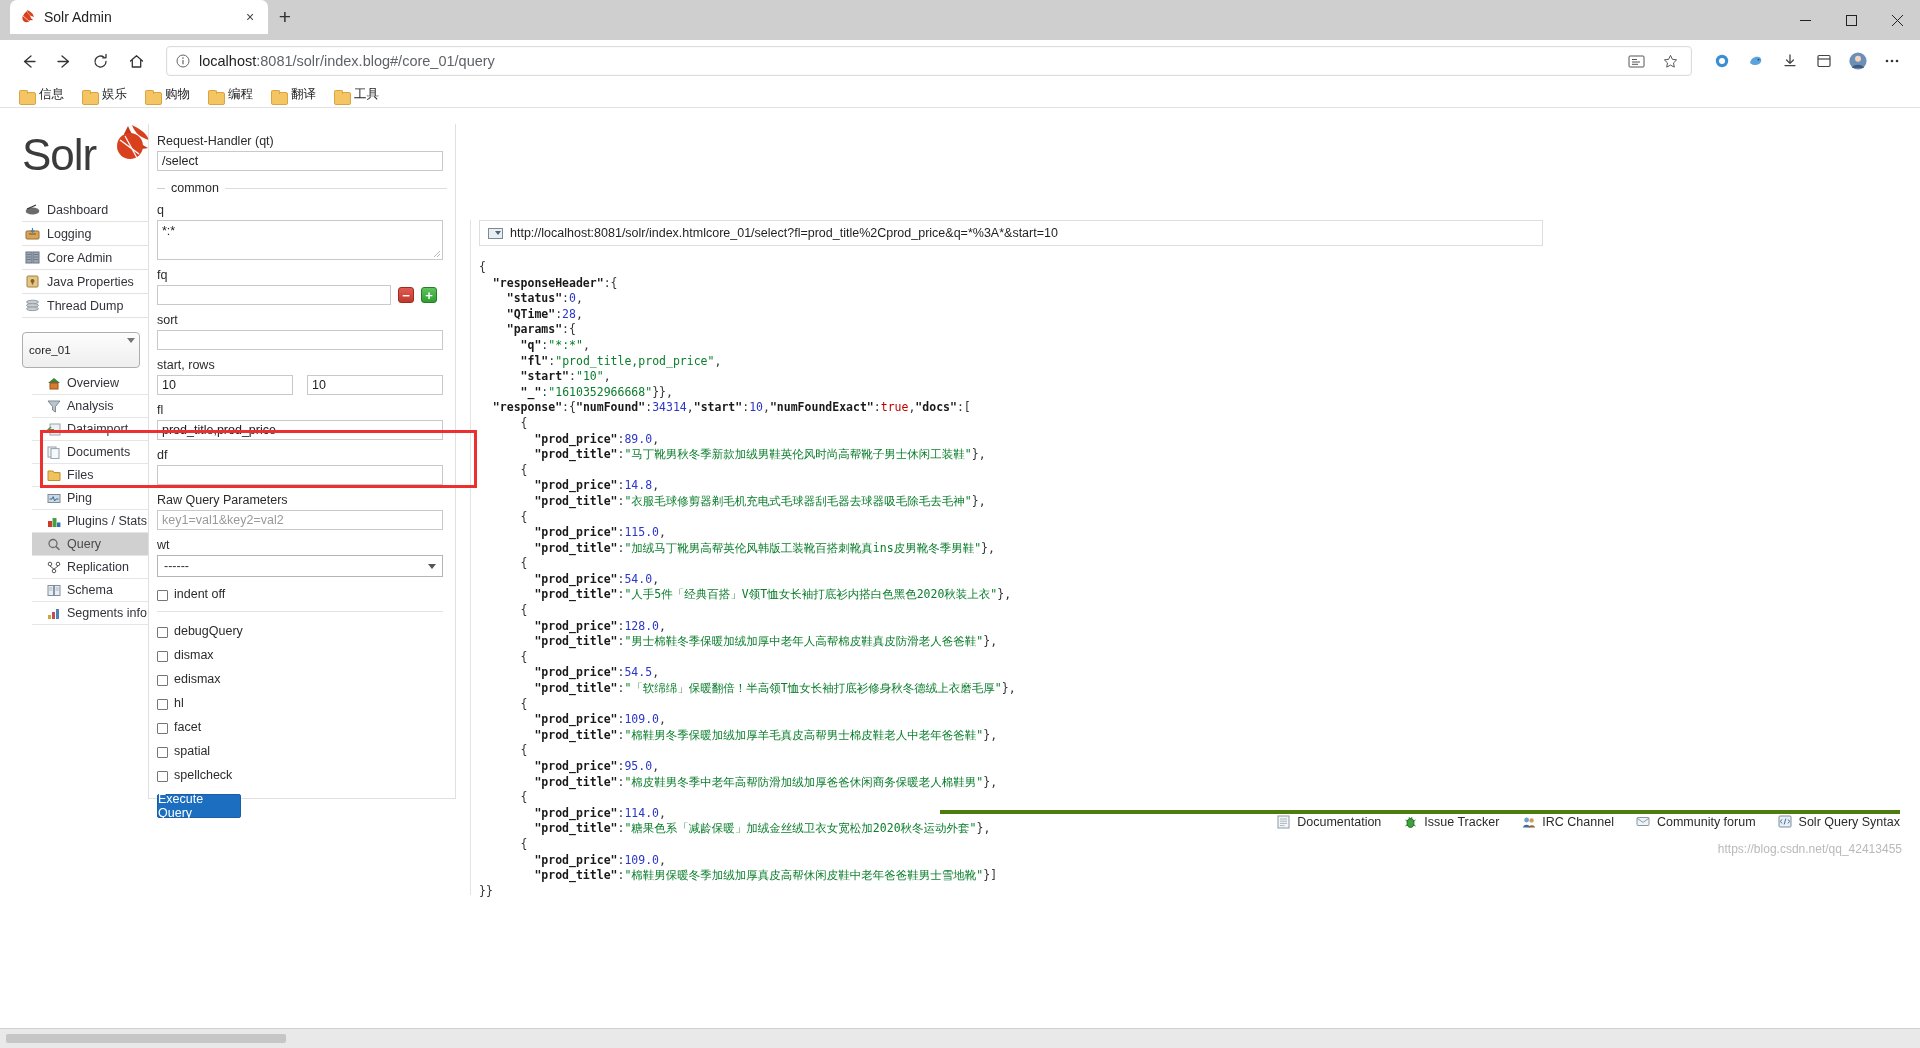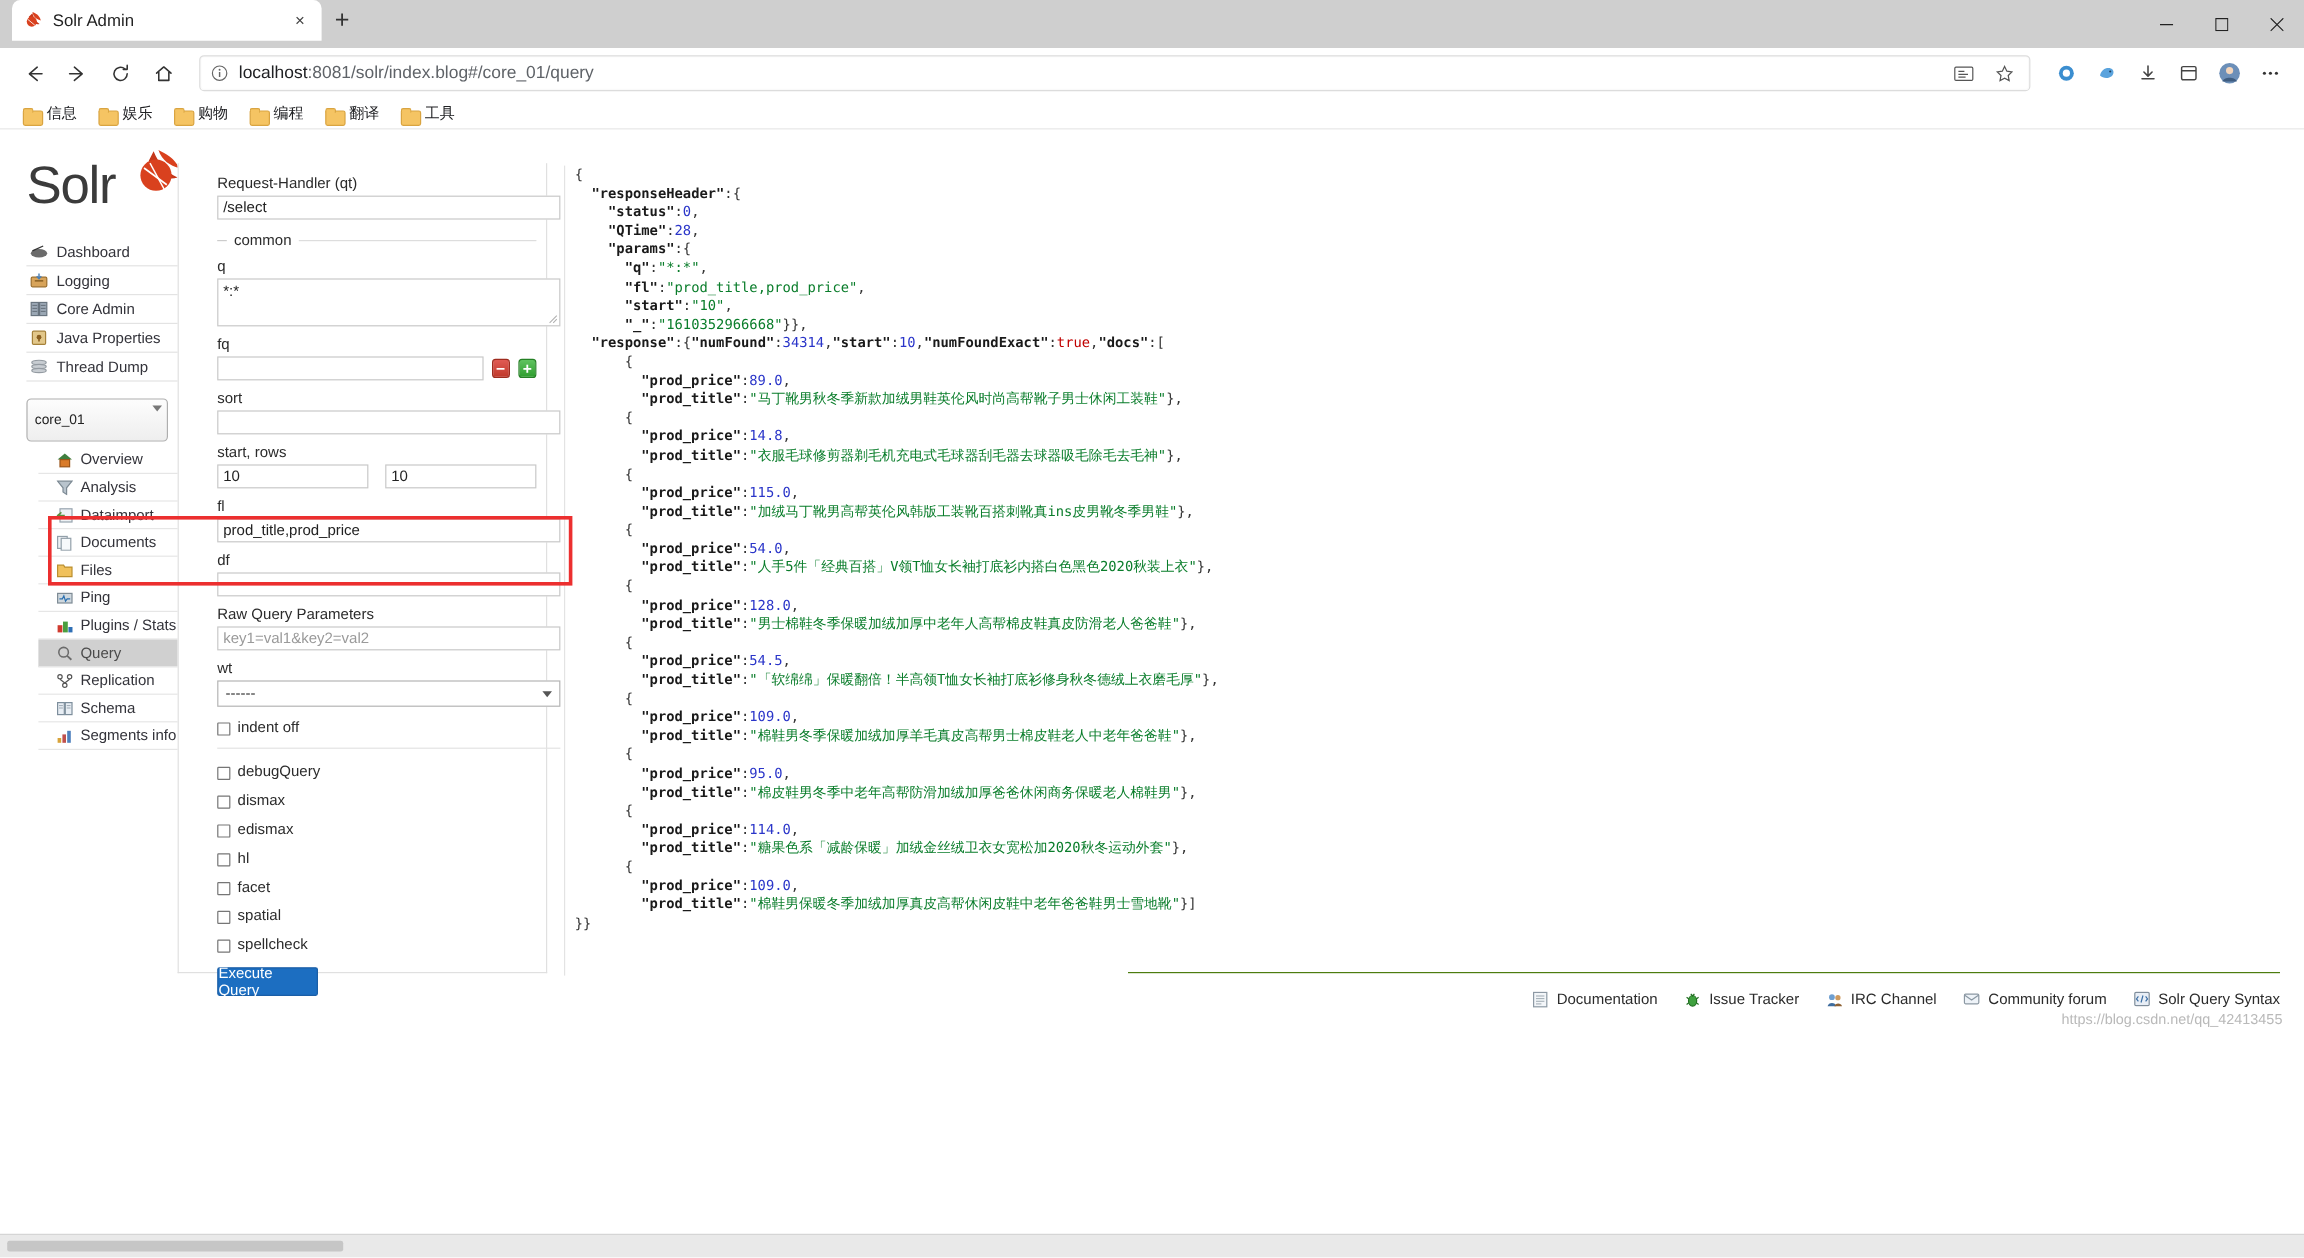--- a/index.html
+++ b/index.html
@@ -84,22 +84,22 @@
   .submenu { margin-top: 4px; width: 128px; margin-left: 10px; }
   .submenu a {
     display: flex; align-items: center; gap: 6px; height: 23px; font-size: 12.5px; color: #33333a;
     border-bottom: 1px solid #e6e6e6; text-decoration: none; padding-left: 14px;
   }
   .submenu a.active { background: #d0d0d0; color: #4a4a4a; }
   .submenu .mi { width: 15px; height: 14px; flex: 0 0 15px; display:flex;align-items:center;justify-content:center; }
 
   
   .qpanel {
-    position: absolute; left: 148px; top: 28px; width: 308px; height: 675px;
-    border: 1px solid #e0e0e0; border-top: none; background: #fff; padding-left: 24px;
+    position: absolute; left: 148px; top: 16px; width: 308px; height: 675px;
+    border: 1px solid #e0e0e0; border-top: none; background: #fff;
   }
   .qinner { padding: 10px 8px 10px 8px; }
   .flabel { font-size: 12.5px; color: #2b2b2b; margin: 8px 0 3px 0; }
   .flabel:first-child { margin-top: 0; }
   .finput {
     width: 286px; height: 20px; border: 1px solid #c9c9c9; background: #fff;
     font-size: 12.5px; color: #222; padding: 0 4px; display: flex; align-items: center;
     font-family: "Liberation Sans", sans-serif;
   }
   .finput.ph { color: #9a9a9a; }
@@ -161,21 +161,21 @@
   }
   .json .k { color: #1a1a1a; font-weight: bold; }
   .json .s { color: #0a7d2b; }
   .json .n { color: #2a35c9; }
   .json .b { color: #c00000; }
   .json .p { color: #333; }
 
   
   .footer {
     position: absolute; left: 470px; right: 12px; top: 686px; height: 30px;
-    border-top: 1px solid #4d7c0f; display: flex; align-items: flex-end; justify-content: flex-end; gap: 22px;
+    border-top: 4px solid #4d7c0f; display: flex; align-items: flex-start; justify-content: flex-end; gap: 22px;
   }
   .flink { display: flex; align-items: center; gap: 6px; font-size: 12.5px; color: #2b2b2b; text-decoration: none; }
   .flink .fi { width: 15px; height: 15px; display:flex;align-items:center;justify-content:center; }
 
   .watermark {
     position: absolute; right: 10px; top: 718px; font-size: 12px; color: #b9b9b9;
     font-family: "Liberation Sans", sans-serif;
   }
 
   
@@ -599,20 +599,24 @@
           </div>
 
           <div class="exec-btn">Execute Query</div>
         </div>
       </div>
 
       <div class="annot"></div>
 
       <div class="rpanel">
         <div class="rpanel-inner">
+          <div class="urlbar">
+            <span class="url-ico"></span>
+            <span class="url-text">http://localhost:8081/solr/index.htmlcore_01/select?fl=prod_title%2Cprod_price&amp;q=*%3A*&amp;start=10</span>
+          </div>
 
           <div class="json"><span class="p">{</span>
   <span class="k">"responseHeader"</span><span class="p">:{</span>
     <span class="k">"status"</span><span class="p">:</span><span class="n">0</span><span class="p">,</span>
     <span class="k">"QTime"</span><span class="p">:</span><span class="n">28</span><span class="p">,</span>
     <span class="k">"params"</span><span class="p">:{</span>
       <span class="k">"q"</span><span class="p">:</span><span class="s">"<span>*:*</span>"</span><span class="p">,</span>
       <span class="k">"fl"</span><span class="p">:</span><span class="s">"<span>prod_title,prod_price</span>"</span><span class="p">,</span>
       <span class="k">"start"</span><span class="p">:</span><span class="s">"<span>10</span>"</span><span class="p">,</span>
       <span class="k">"_"</span><span class="p">:</span><span class="s">"<span>1610352966668</span>"</span><span class="p">}},</span>

